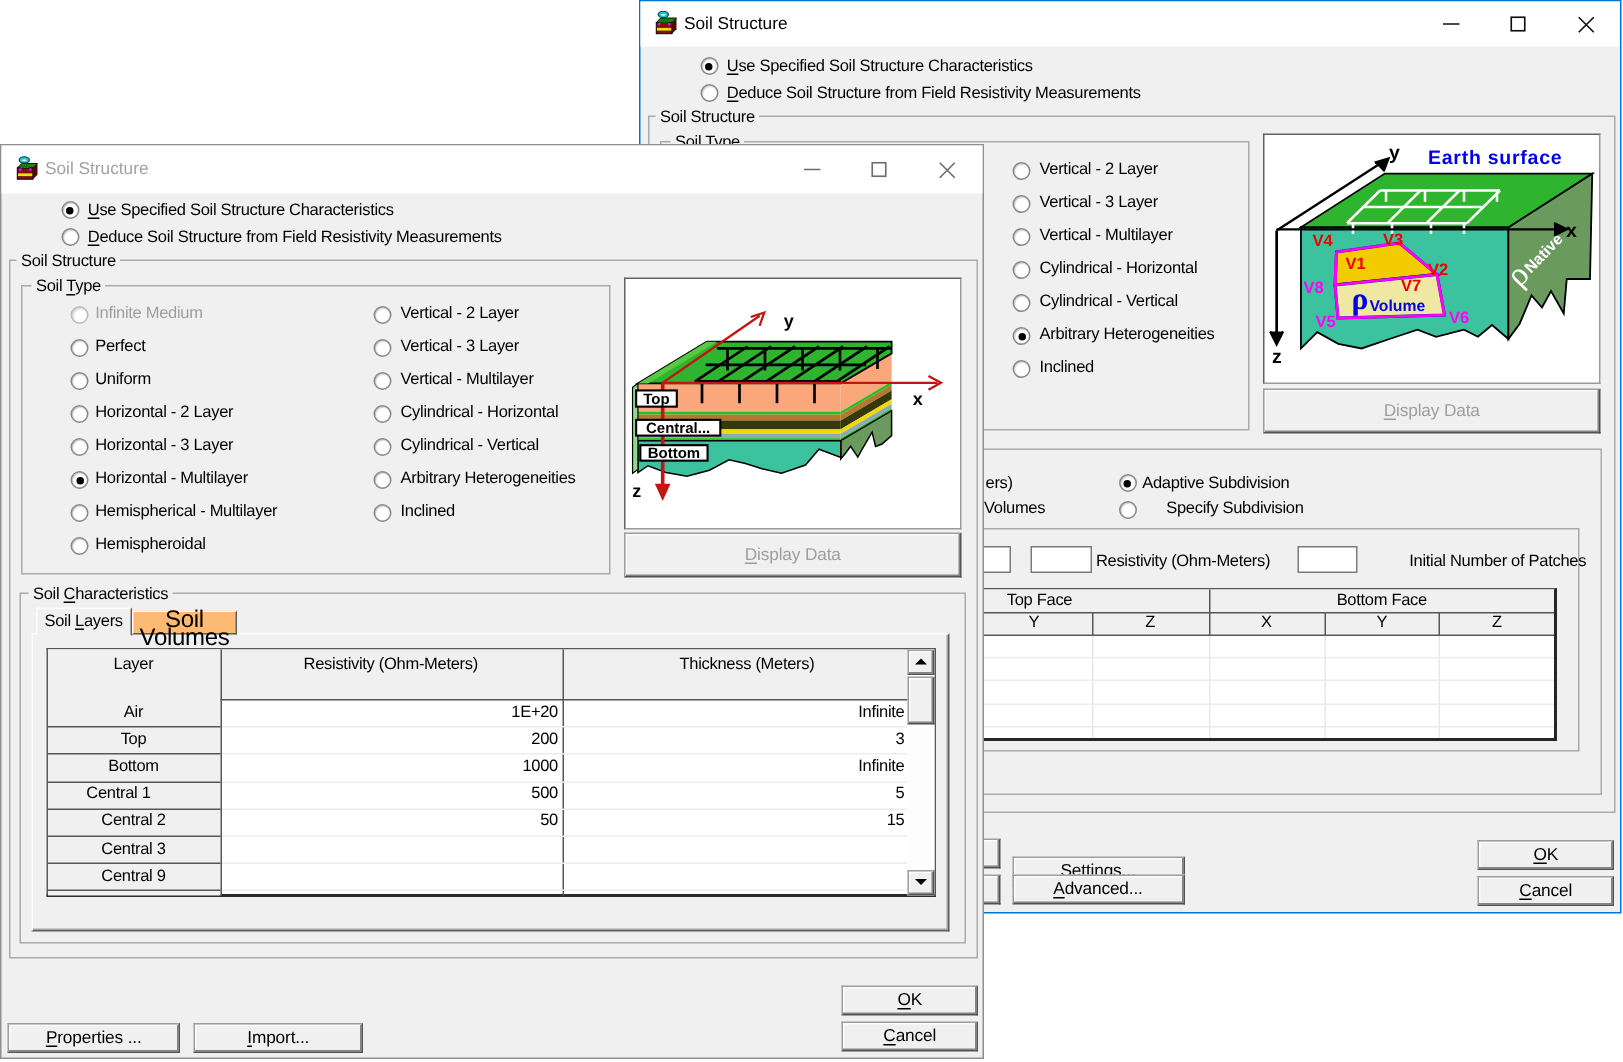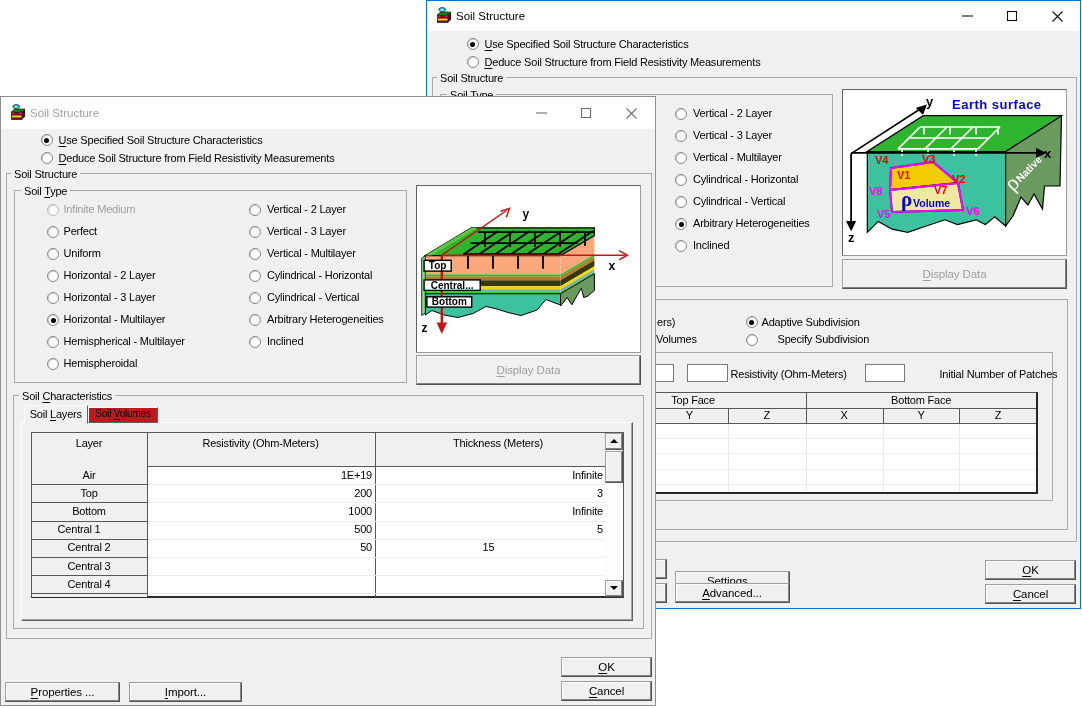--- a/index.html
+++ b/index.html
@@ -341,48 +341,48 @@
       </g>
     </svg>
     <div class="btn dis" style="left:415px;top:258px;width:225px;height:30px;line-height:28px;"><u>D</u>isplay Data</div>
 
     <div class="gb" style="left:12px;top:298px;width:631px;height:234px;">
         <div class="gl" style="left:5px;">Soil <u>C</u>haracteristics</div>
       </div>
 
     <div class="abs" style="left:20px;top:325px;width:612px;height:199px;background:#f0f0f0;border:1px solid;border-color:#fcfcfc #5f5f5f #5f5f5f #fcfcfc;box-shadow:inset -1px -1px 0 #a3a3a3;"></div>
     <div class="abs" style="left:22.5px;top:308px;width:64.5px;height:19px;background:#f0f0f0;border:1px solid;border-color:#fcfcfc #5f5f5f #f0f0f0 #fcfcfc;font-size:11px;letter-spacing:-0.2px;text-align:center;line-height:16px;">Soil <u>L</u>ayers</div>
-    <div class="abs" style="left:87px;top:310px;width:70px;height:16px;background:#b91c1c;border:1px solid;border-color:#fcfcfc #5f5f5f #5f5f5f #fcfcfc;font-size:10px;letter-spacing:-0.2px;text-align:center;line-height:12px;">Soil <u>V</u>olumes</div>
+    <div class="abs" style="left:87px;top:310px;width:70px;height:16px;background:#fdba74;border:1px solid;border-color:#fcfcfc #5f5f5f #5f5f5f #fcfcfc;font-size:16px;letter-spacing:-0.2px;text-align:center;line-height:12px;">Soil <u>V</u>olumes</div>
 
     <div class="abs" style="left:30px;top:335px;width:593px;height:166px;background:#fff;border:1px solid #575757;border-bottom:2px solid #2b2b2b;"></div>
     <div class="abs" style="left:31px;top:336px;width:591px;height:34px;background:#f0f0f0;border-bottom:1px solid #575757;"></div>
     <div class="abs" style="left:31px;top:336px;width:115px;height:164px;background:#f0f0f0;"></div>
     <div class="abs" style="left:145.5px;top:336px;width:1px;height:164px;background:#575757;"></div>
     <div class="abs" style="left:373.5px;top:336px;width:1px;height:164px;background:#575757;"></div>
     <div class="t" style="left:30px;top:340px;width:116px;text-align:center;">Layer</div>
     <div class="t" style="left:145px;top:340px;width:229px;text-align:center;">Resistivity (Ohm-Meters)</div>
     <div class="t" style="left:373px;top:340px;width:248px;text-align:center;">Thickness (Meters)</div>
     <div id="rows">
       <div class="t" style="left:30px;top:371.5px;width:116px;text-align:center;">Air</div>
-        <div class="t" style="left:145px;top:371.5px;width:226px;text-align:right;">1E+19</div>
+        <div class="t" style="left:145px;top:371.5px;width:226px;text-align:right;">1E+20</div>
         <div class="t" style="left:373px;top:371.5px;width:229px;text-align:right;">Infinite</div>
       <div class="t" style="left:30px;top:389.7px;width:116px;text-align:center;">Top</div>
         <div class="t" style="left:145px;top:389.7px;width:226px;text-align:right;">200</div>
         <div class="t" style="left:373px;top:389.7px;width:229px;text-align:right;">3</div>
       <div class="t" style="left:30px;top:407.9px;width:116px;text-align:center;">Bottom</div>
         <div class="t" style="left:145px;top:407.9px;width:226px;text-align:right;">1000</div>
         <div class="t" style="left:373px;top:407.9px;width:229px;text-align:right;">Infinite</div>
       <div class="t" style="left:30px;top:426.1px;width:96px;text-align:center;">Central 1</div>
         <div class="t" style="left:145px;top:426.1px;width:226px;text-align:right;">500</div>
         <div class="t" style="left:373px;top:426.1px;width:229px;text-align:right;">5</div>
       <div class="t" style="left:30px;top:444.3px;width:116px;text-align:center;">Central 2</div>
         <div class="t" style="left:145px;top:444.3px;width:226px;text-align:right;">50</div>
-        <div class="t" style="left:373px;top:444.3px;width:229px;text-align:center;">15</div>
+        <div class="t" style="left:373px;top:444.3px;width:229px;text-align:right;">15</div>
       <div class="t" style="left:30px;top:462.5px;width:116px;text-align:center;">Central 3</div>
-      <div class="t" style="left:30px;top:480.7px;width:116px;text-align:center;">Central 4</div>
+      <div class="t" style="left:30px;top:480.7px;width:116px;text-align:center;">Central 9</div>
       <div class="abs" style="left:31px;top:387.2px;width:114.5px;height:1px;background:#575757;"></div>
       <div class="abs" style="left:31px;top:405.4px;width:114.5px;height:1px;background:#575757;"></div>
       <div class="abs" style="left:31px;top:423.6px;width:114.5px;height:1px;background:#575757;"></div>
       <div class="abs" style="left:31px;top:441.8px;width:114.5px;height:1px;background:#575757;"></div>
       <div class="abs" style="left:31px;top:460px;width:114.5px;height:1px;background:#575757;"></div>
       <div class="abs" style="left:31px;top:478.2px;width:114.5px;height:1px;background:#575757;"></div>
       <div class="abs" style="left:31px;top:496.4px;width:114.5px;height:1px;background:#575757;"></div>
       <div class="abs" style="left:146.5px;top:387.2px;width:457.5px;height:1px;background:#ededed;"></div>
       <div class="abs" style="left:146.5px;top:405.4px;width:457.5px;height:1px;background:#ededed;"></div>
       <div class="abs" style="left:146.5px;top:423.6px;width:457.5px;height:1px;background:#ededed;"></div>

